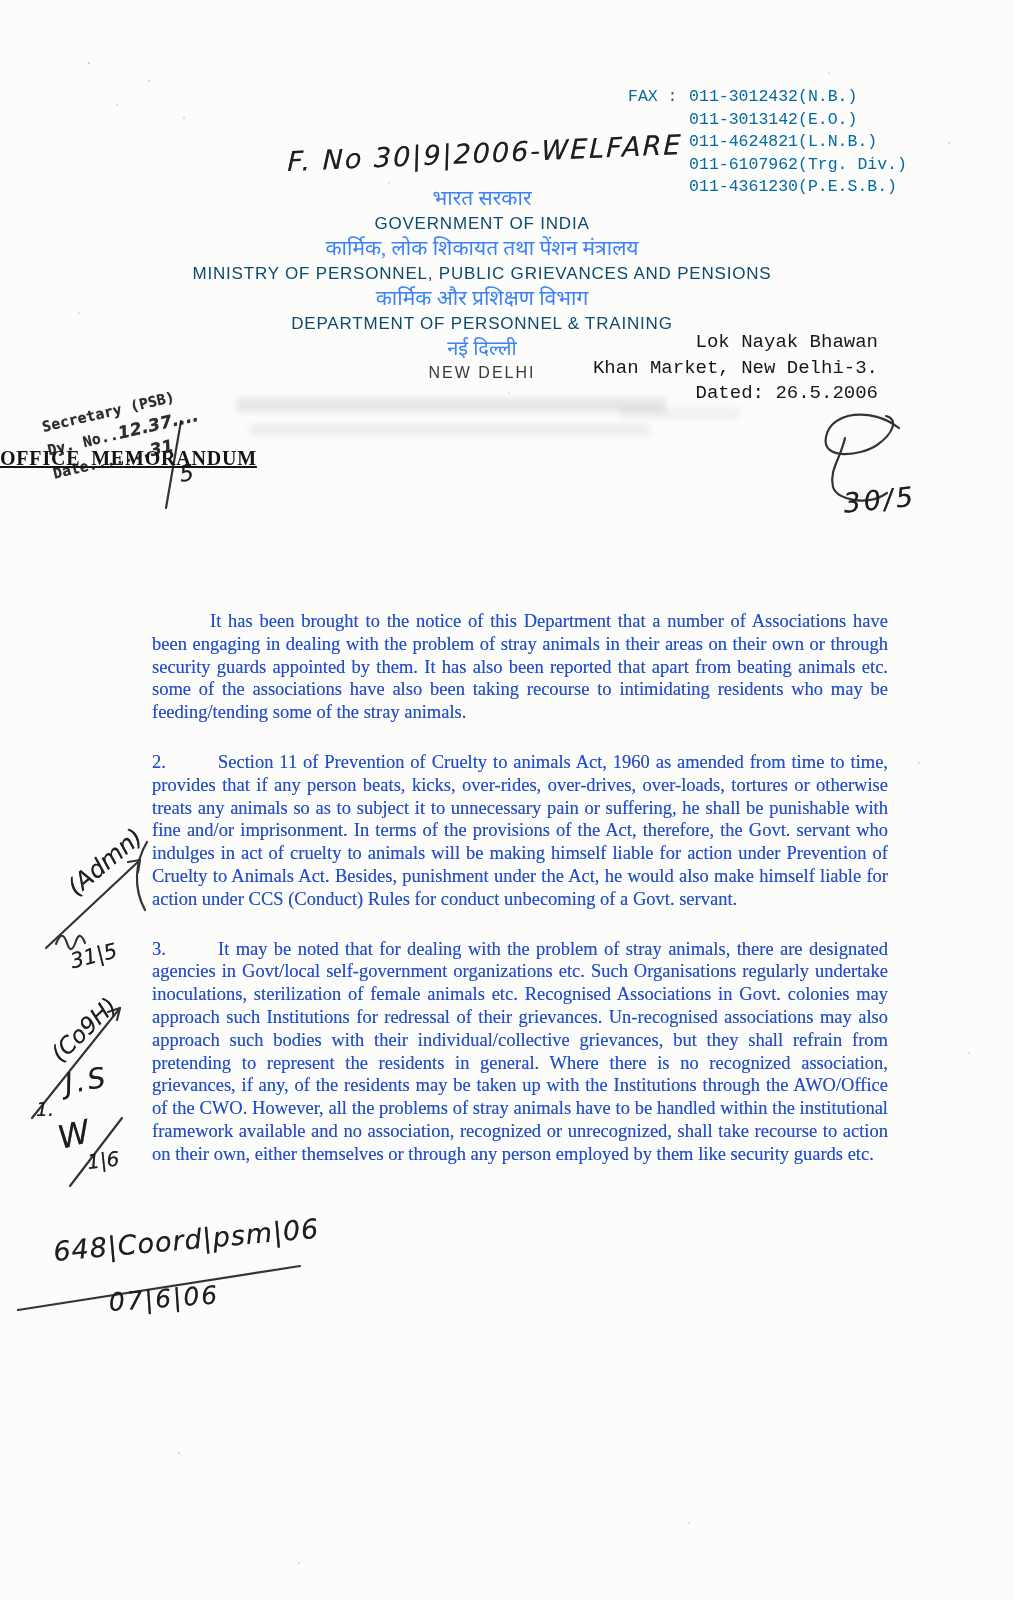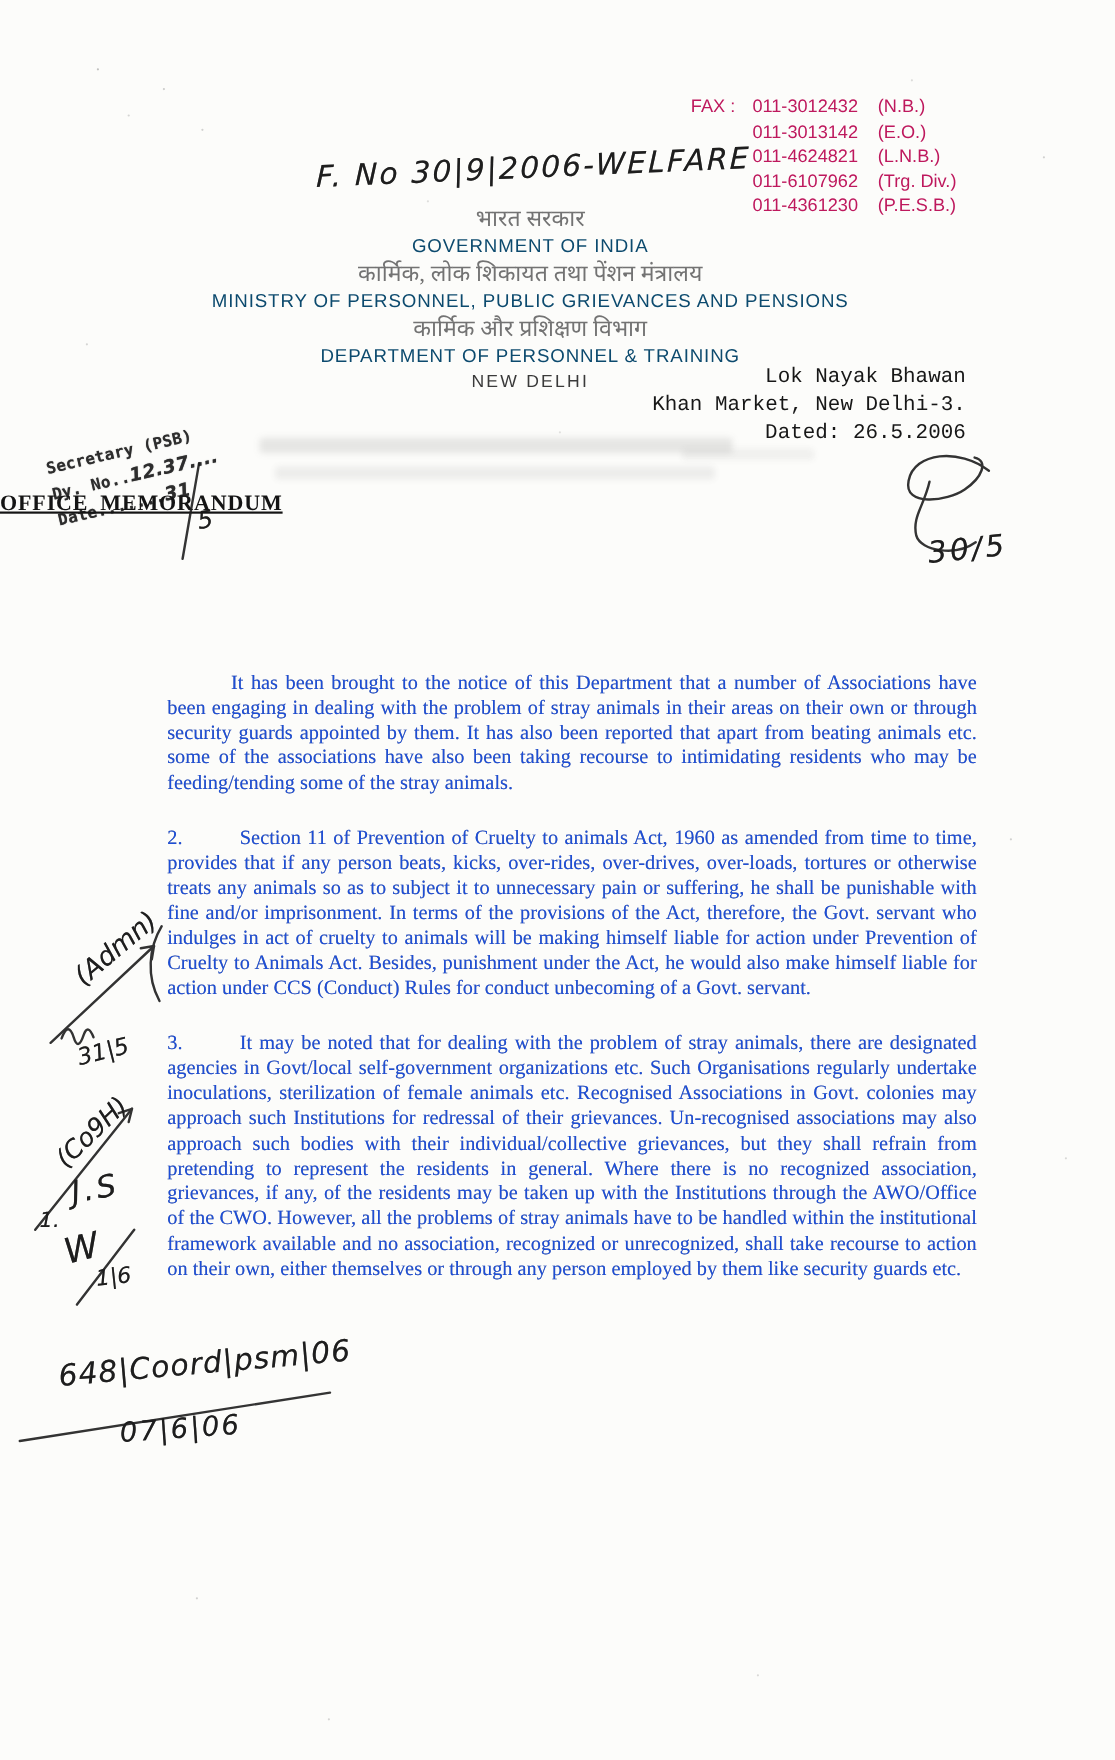--- a/index.html
+++ b/index.html
@@ -13,32 +13,32 @@
     box-shadow: 60px 18px 0 rgba(40,40,40,.22), 28px 42px 0 rgba(40,40,40,.18),
       95px 55px 0 rgba(40,40,40,.2), 740px 10px 0 rgba(40,40,40,.15),
       860px 80px 0 rgba(40,40,40,.2), -10px 250px 0 rgba(40,40,40,.18),
       830px 700px 0 rgba(40,40,40,.2), 90px 1390px 0 rgba(40,40,40,.2),
       600px 1460px 0 rgba(40,40,40,.16), 210px 1500px 0 rgba(40,40,40,.18),
       880px 990px 0 rgba(40,40,40,.16), 420px 330px 0 rgba(40,40,40,.12),
       300px 120px 0 rgba(40,40,40,.14), 680px 560px 0 rgba(40,40,40,.1);
   }
   .bleed{position:absolute;background:rgba(70,70,70,.12);filter:blur(3px);border-radius:3px;}
   
-  .fax{position:absolute;left:628px;top:86px;font-family:Liberation Sans, sans-serif;
-       font-size:16.5px;line-height:22.5px;color:#be185d;}
+  .fax{position:absolute;left:628px;top:86px;font-family:Liberation Mono, monospace;
+       font-size:16.5px;line-height:22.5px;color:#0369a1;}
   .fax-row{display:flex;}
   .fax-row .flabel{width:56px;}
-  .fax-row .fnum{width:114px;}
+  .fax-row .fnum{width:114px;text-align:right;}
   
   .hand{font-family:"DejaVu Sans",sans-serif;font-style:italic;color:#1e1e1e;
         transform-origin:left top;position:absolute;white-space:nowrap;
         text-shadow:0 0 .6px rgba(20,20,20,.6);}
   
   .letterhead{position:absolute;left:0;top:186px;width:964px;text-align:center;}
-  .lh-hi{font-size:21px;line-height:25px;color:#737373;text-align:center;}
+  .lh-hi{font-size:21px;line-height:25px;color:#3b82f6;text-align:center;}
   .lh-en{font-family:"Liberation Sans",sans-serif;font-size:17px;line-height:25px;
          letter-spacing:.8px;color:#0c4a6e;}
   .lh-city-en{font-family:"Liberation Sans",sans-serif;font-size:16px;line-height:24px;
          letter-spacing:2px;color:#3a3a3a;}
   
   .address{position:absolute;right:136px;top:330px;text-align:right;
            font-size:19px;line-height:25.5px;color:#171717;font-family:Liberation Mono, monospace;}
   
   .stamp{position:absolute;left:46px;top:398px;transform:rotate(-13deg);
          font-family:"DejaVu Sans Mono",monospace;font-size:14.5px;font-weight:bold;
@@ -100,20 +100,21 @@
 
   <div class="hand" style="left:288px;top:146px;font-size:27px;transform:rotate(-2.5deg) skewX(-4deg);letter-spacing:2px;">F. No 30|9|2006-WELFARE</div>
 
   <div class="letterhead">
     <div class="lh-hi">भारत सरकार</div>
     <div class="lh-en">GOVERNMENT OF INDIA</div>
     <div class="lh-hi">कार्मिक, लोक शिकायत तथा पेंशन मंत्रालय</div>
     <div class="lh-en">MINISTRY OF PERSONNEL, PUBLIC GRIEVANCES AND PENSIONS</div>
     <div class="lh-hi">कार्मिक और प्रशिक्षण विभाग</div>
     <div class="lh-en">DEPARTMENT OF PERSONNEL &amp; TRAINING</div>
+    <div class="lh-hi" style="font-size:20px;">नई दिल्ली</div>
     <div class="lh-city-en">NEW DELHI</div>
   </div>
 
   <div class="address">
     <div>Lok Nayak Bhawan</div>
     <div>Khan Market, New Delhi-3.</div>
     <div>Dated: 26.5.2006</div>
   </div>
 
   <div class="stamp">

